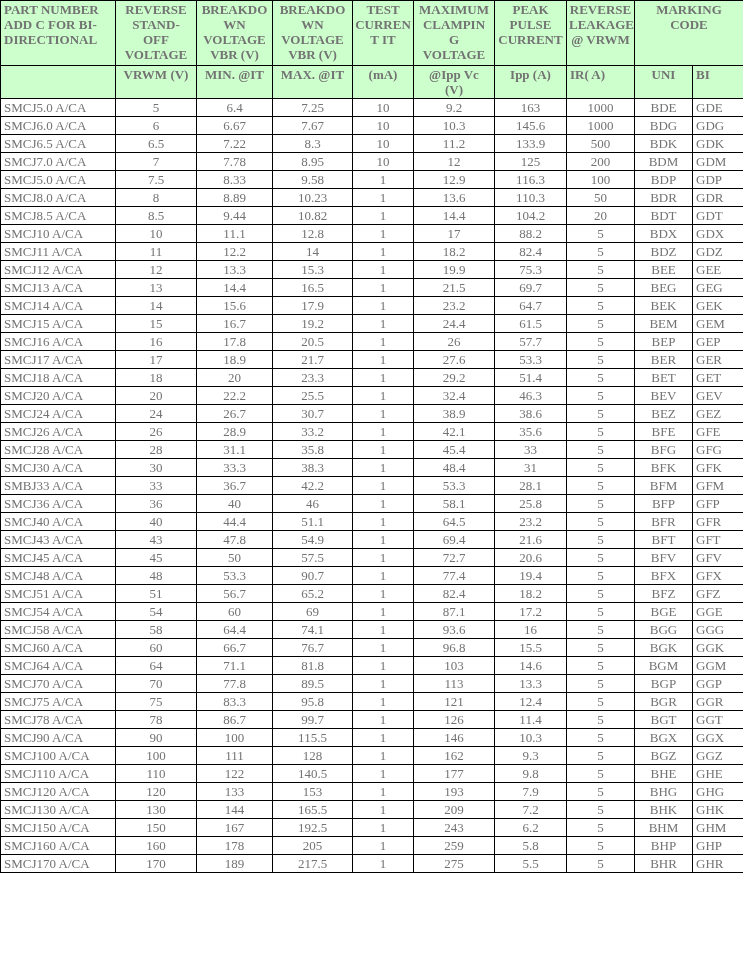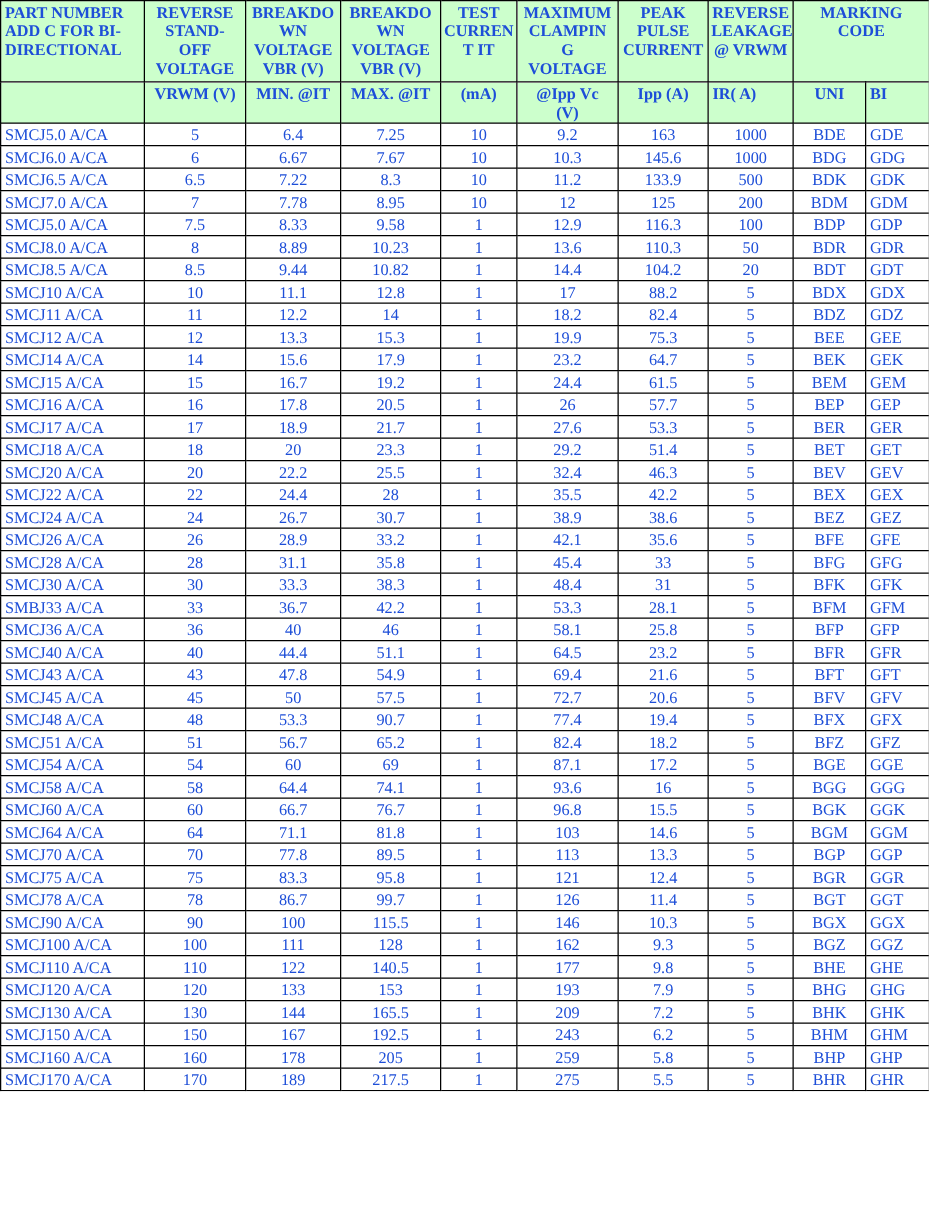--- a/index.html
+++ b/index.html
@@ -3,21 +3,21 @@
 <meta charset="utf-8">
 <style>
   :root { --header-bg: #CCFFCC; --border-color: #000000; }
   html, body { margin: 0; padding: 0; background: #ffffff; }
   body { width: 743px; }
   table {
     border-collapse: collapse;
     table-layout: fixed;
     width: 743px;
     font-family: "Liberation Serif", serif;
-    color: #1d4ed8;
+    color: #737373;
   }
   th, td { border: 1px solid var(--border-color); overflow: hidden; }
   thead th {
     background: var(--header-bg);
     font-weight: bold;
     font-size: 13px;
     line-height: 15px;
     vertical-align: top;
     white-space: pre-line;
     padding: 1px 2px;
@@ -213,20 +213,32 @@
         <td class="c2">13.3</td>
         <td class="c3">15.3</td>
         <td class="c4">1</td>
         <td class="c5">19.9</td>
         <td class="c6">75.3</td>
         <td class="c7">5</td>
         <td class="c8">BEE</td>
         <td class="c9">GEE</td>
       </tr>
       <tr>
+        <td class="c0">SMCJ13 A/CA</td>
+        <td class="c1">13</td>
+        <td class="c2">14.4</td>
+        <td class="c3">16.5</td>
+        <td class="c4">1</td>
+        <td class="c5">21.5</td>
+        <td class="c6">69.7</td>
+        <td class="c7">5</td>
+        <td class="c8">BEG</td>
+        <td class="c9">GEG</td>
+      </tr>
+      <tr>
         <td class="c0">SMCJ14 A/CA</td>
         <td class="c1">14</td>
         <td class="c2">15.6</td>
         <td class="c3">17.9</td>
         <td class="c4">1</td>
         <td class="c5">23.2</td>
         <td class="c6">64.7</td>
         <td class="c7">5</td>
         <td class="c8">BEK</td>
         <td class="c9">GEK</td>
@@ -285,32 +297,20 @@
         <td class="c2">22.2</td>
         <td class="c3">25.5</td>
         <td class="c4">1</td>
         <td class="c5">32.4</td>
         <td class="c6">46.3</td>
         <td class="c7">5</td>
         <td class="c8">BEV</td>
         <td class="c9">GEV</td>
       </tr>
       <tr>
-        <td class="c0">SMCJ22 A/CA</td>
-        <td class="c1">22</td>
-        <td class="c2">24.4</td>
-        <td class="c3">28</td>
-        <td class="c4">1</td>
-        <td class="c5">35.5</td>
-        <td class="c6">42.2</td>
-        <td class="c7">5</td>
-        <td class="c8">BEX</td>
-        <td class="c9">GEX</td>
-      </tr>
-      <tr>
         <td class="c0">SMCJ24 A/CA</td>
         <td class="c1">24</td>
         <td class="c2">26.7</td>
         <td class="c3">30.7</td>
         <td class="c4">1</td>
         <td class="c5">38.9</td>
         <td class="c6">38.6</td>
         <td class="c7">5</td>
         <td class="c8">BEZ</td>
         <td class="c9">GEZ</td>

